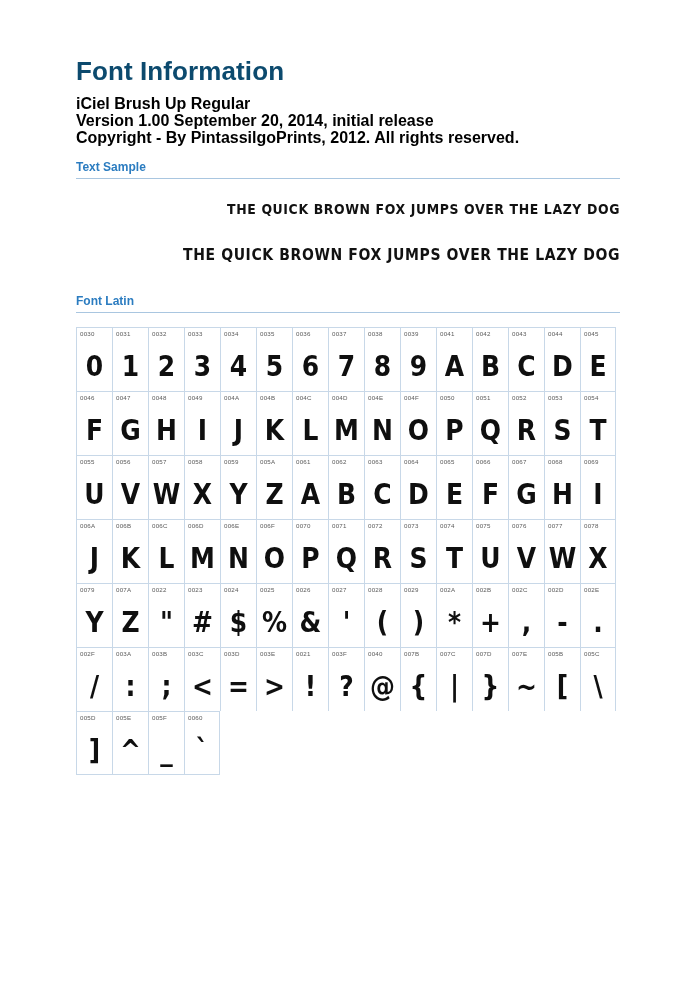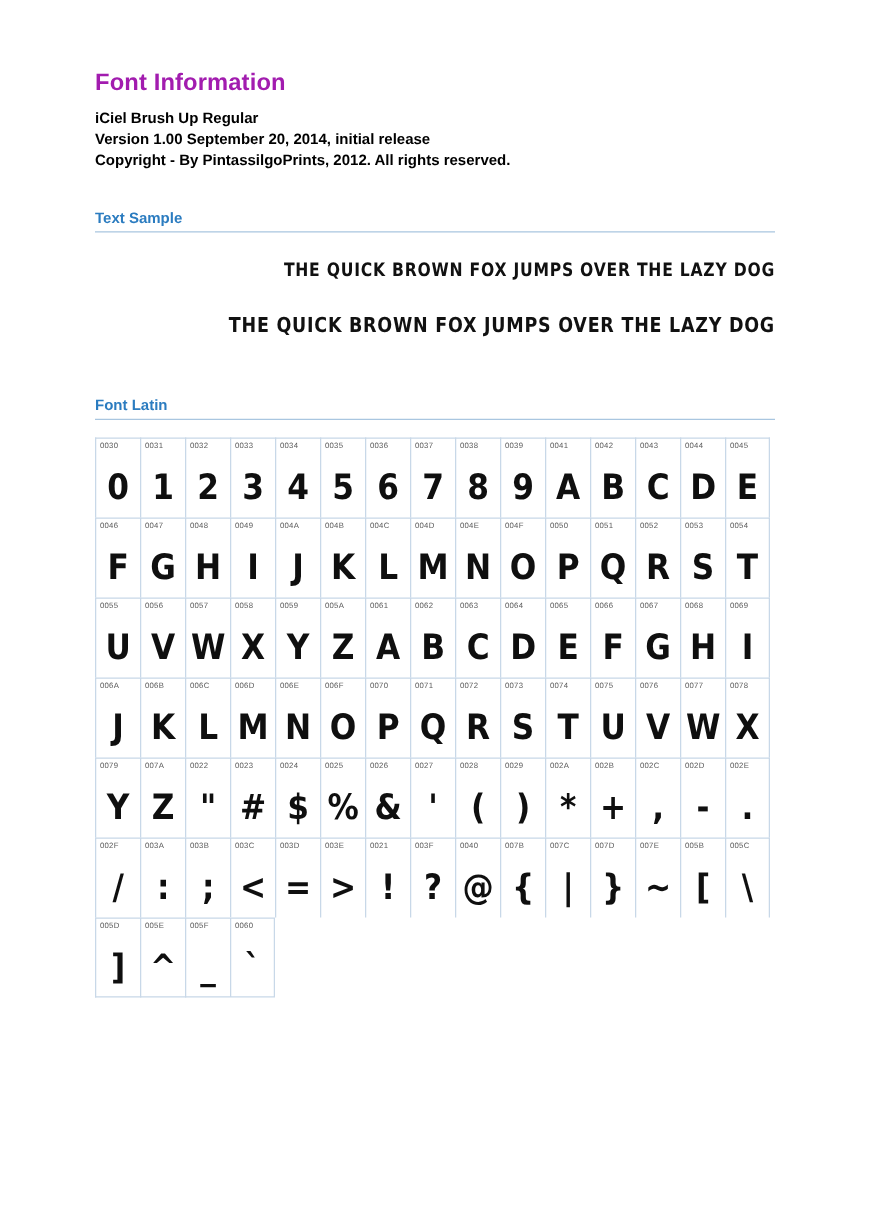--- a/index.html
+++ b/index.html
@@ -24,38 +24,38 @@
   }
   .content {
     position: absolute;
     left: 76px;
     top: 56px;
     width: 544px;
   }
 
   
   .doc-title {
-    font-size: 19px;
+    font-size: 26px;
     font-weight: bold;
-    color: #a21caf;
+    color: #0c4a6e;
     margin: 0 0 8px 0;
     letter-spacing: 0.1px;
   }
   .meta-line {
-    font-size: 12px;
+    font-size: 16px;
     font-weight: bold;
     line-height: 17px;
     color: #000;
     margin: 0;
     white-space: nowrap;
   }
 
   
   .section {
-    margin-top: 30px;
+    margin-top: 14px;
   }
   .section-title {
     font-size: 12px;
     font-weight: bold;
     color: #2b7cc0;
     padding-bottom: 4px;
     border-bottom: 1px solid #a9c6e0;
     margin: 0;
   }
 

